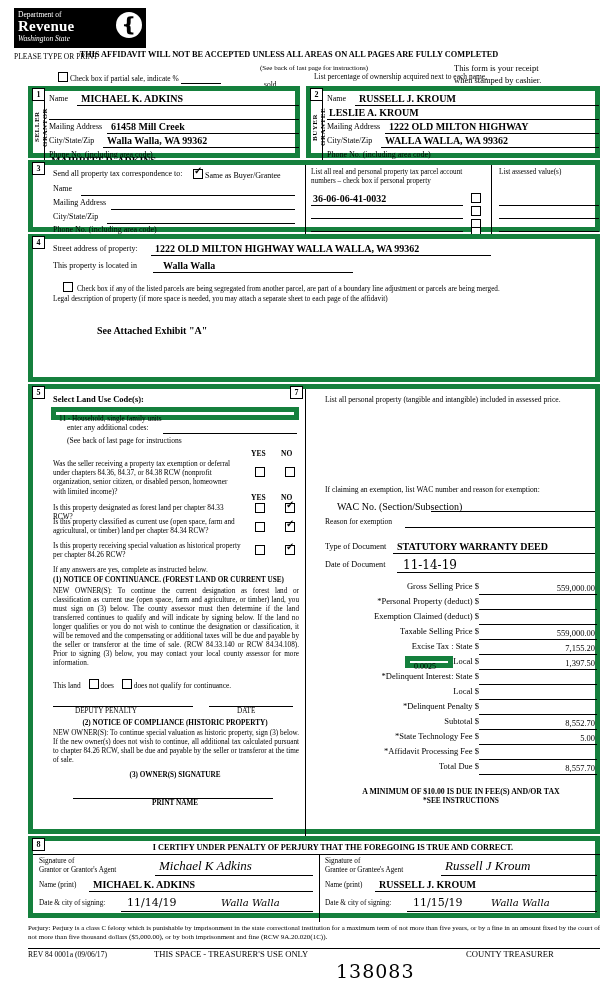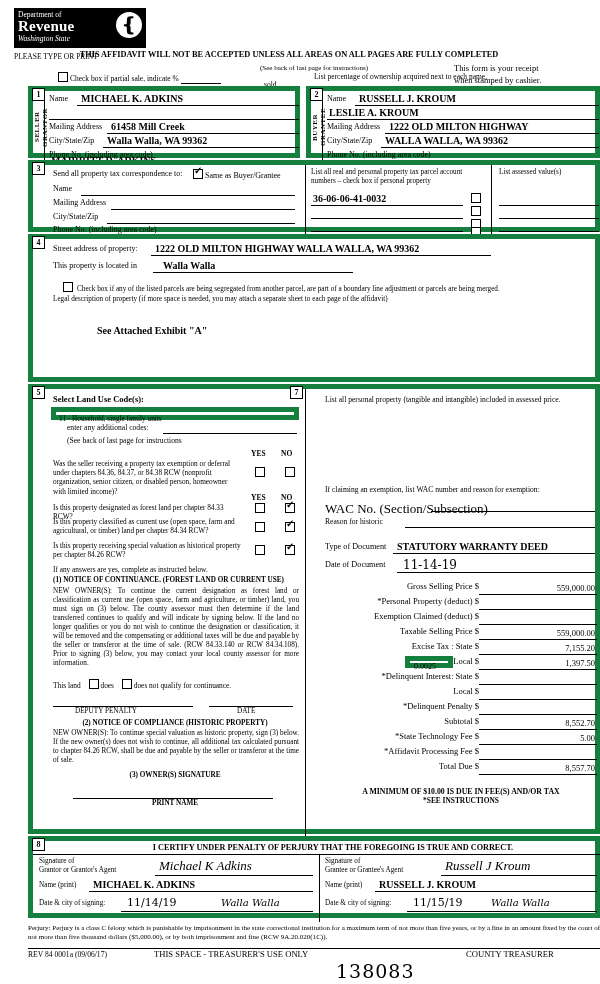--- a/index.html
+++ b/index.html
@@ -259,25 +259,25 @@
 
     <div class="bodytext bold" style="position:absolute;left:20px;top:330px;width:244px;text-align:center;">(2) NOTICE OF COMPLIANCE (HISTORIC PROPERTY)</div>
     <div class="bodytext" style="position:absolute;left:20px;top:340px;width:246px;">NEW OWNER(S): To continue special valuation as historic property, sign (3) below. If the new owner(s) does not wish to continue, all additional tax calculated pursuant to chapter 84.26 RCW, shall be due and payable by the seller or transferor at the time of sale.</div>
     <div class="bodytext bold" style="position:absolute;left:20px;top:382px;width:244px;text-align:center;">(3) OWNER(S) SIGNATURE</div>
     <div class="fldline" style="left:40px;top:408px;width:200px;height:1px;"></div>
     <div class="sm bold" style="position:absolute;left:20px;top:410px;width:244px;text-align:center;">PRINT NAME</div>
 
     <div class="qtext" style="position:absolute;left:292px;top:5px;width:252px;font-size:7.6px;line-height:11px;">List all  personal property (tangible and intangible) included in assessed price.</div>
 
     <div class="qtext" style="position:absolute;left:292px;top:96px;width:272px;font-size:7.6px;">If claiming an exemption, list WAC number and reason for exemption:</div>
-    <div class="fld" style="left:292px;top:112px;font-size:13px;font-family:Liberation Serif, serif;">WAC No. (Section/Subsection)</div>
+    <div class="fld" style="left:304px;top:112px;font-size:10px;font-family:Liberation Serif, serif;">WAC No. (Section/Subsection)</div>
     <div class="fldline" style="left:398px;top:111px;width:164px;height:11px;">
           <span class="hw" style="position:absolute;left:3px;"></span>
         </div>
-    <div class="fld" style="left:292px;top:128px;font-size:7.6px;">Reason for historic</div>
+    <div class="fld" style="left:292px;top:128px;font-size:7.6px;">Reason for exemption</div>
     <div class="fldline" style="left:372px;top:127px;width:190px;height:11px;">
           <span class="hw" style="position:absolute;left:3px;"></span>
         </div>
 
     <div class="fld" style="left:292px;top:153px;font-size:8.2px;">Type of Document</div>
     <div class="fldline" style="left:360px;top:152px;width:202px;height:12px;">
           <span class="hw" style="position:absolute;left:4px;">STATUTORY WARRANTY DEED</span>
         </div>
     <div class="fld" style="left:292px;top:171px;font-size:8.2px;">Date of Document</div>
     <div class="fldline" style="left:364px;top:170px;width:198px;height:13px;">

